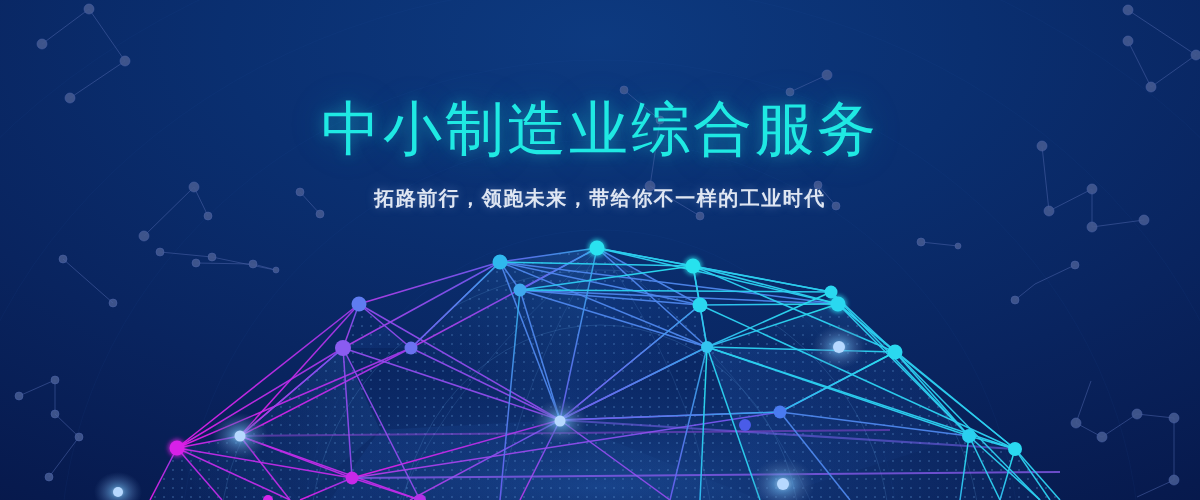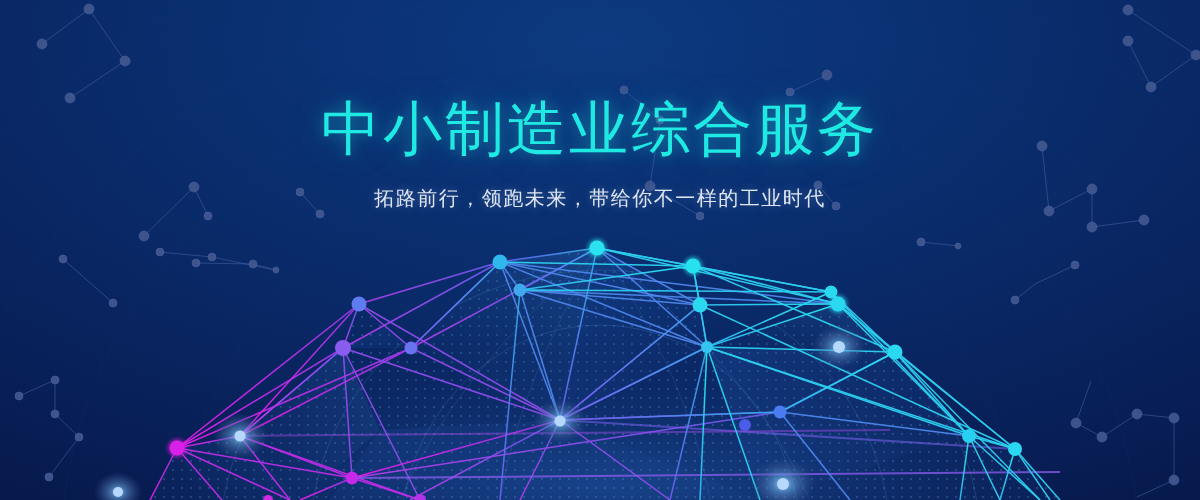--- a/index.html
+++ b/index.html
@@ -36,21 +36,21 @@
     color:#1fe9e3;
     font-weight:400;
     text-shadow:0 0 14px rgba(28,220,225,.45), 0 0 38px rgba(24,180,220,.28);
     white-space:nowrap;
   }
   .subtitle{
     margin-top:26px;
     font-size:20px;
     letter-spacing:1.5px;
     color:#dfe6f2;
-    font-weight:400;
+    font-weight:700;
     text-shadow:0 0 10px rgba(170,200,255,.35);
     white-space:nowrap;
   }
 </style>
 </head>
 <body>
 
 <div id="banner">
 
   <div class="bg-base"></div>

